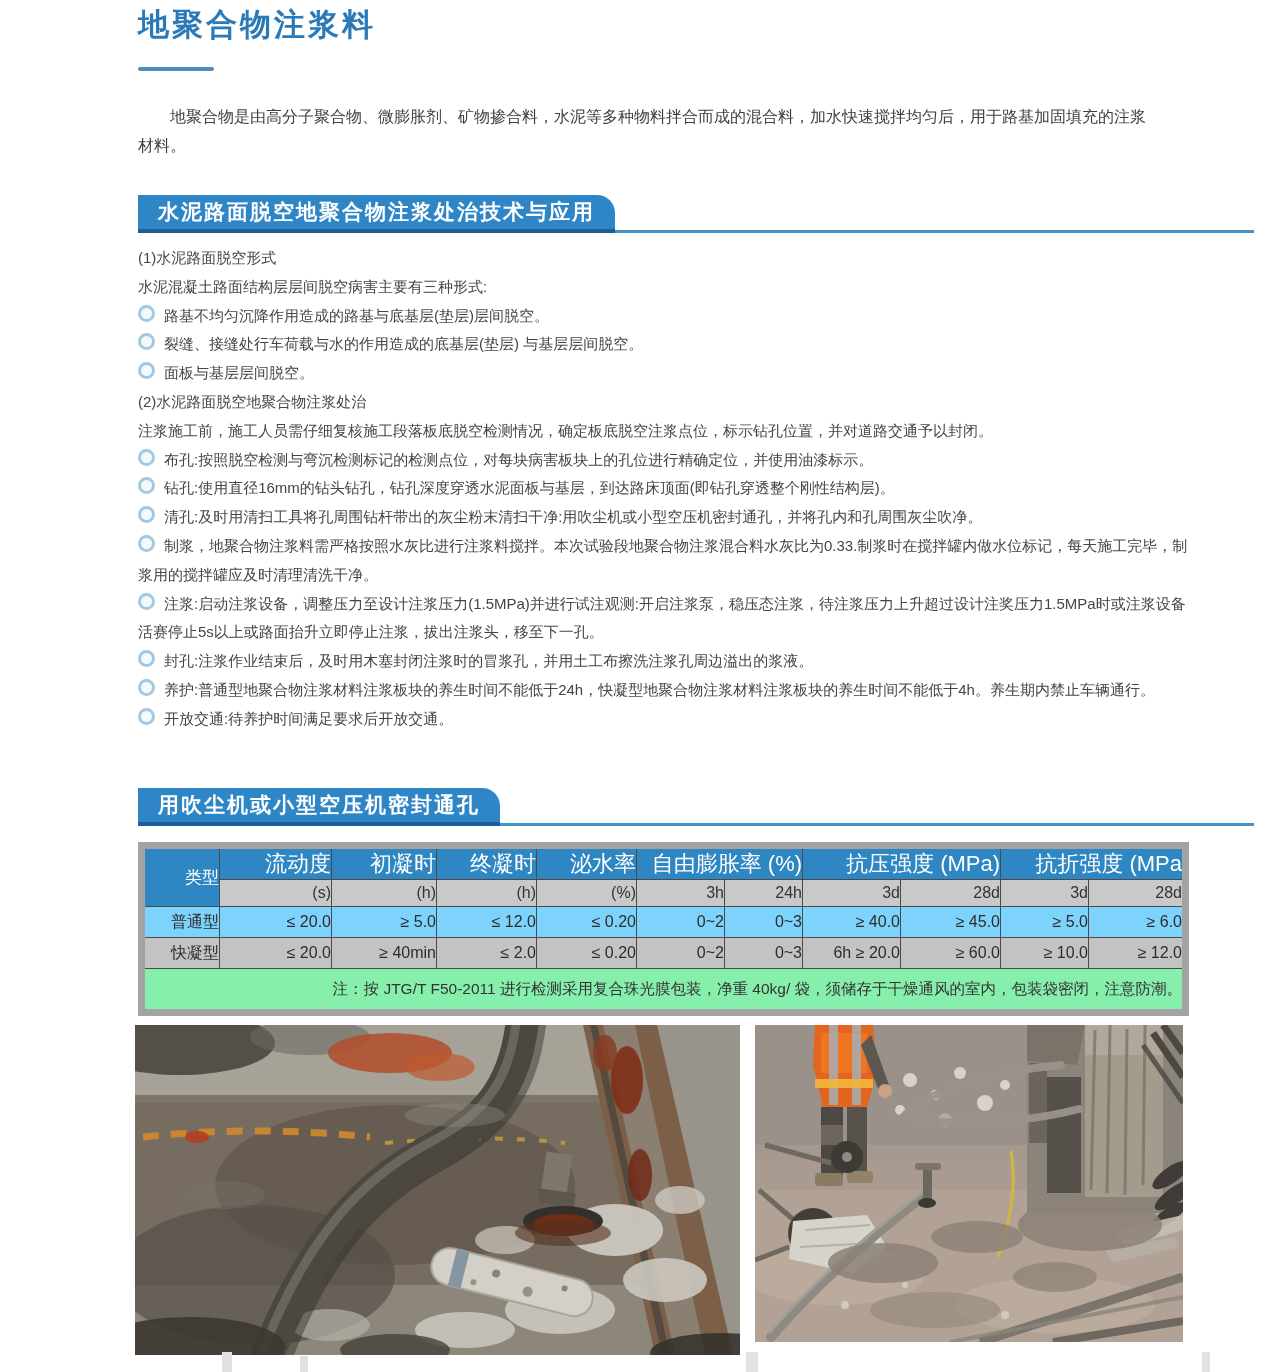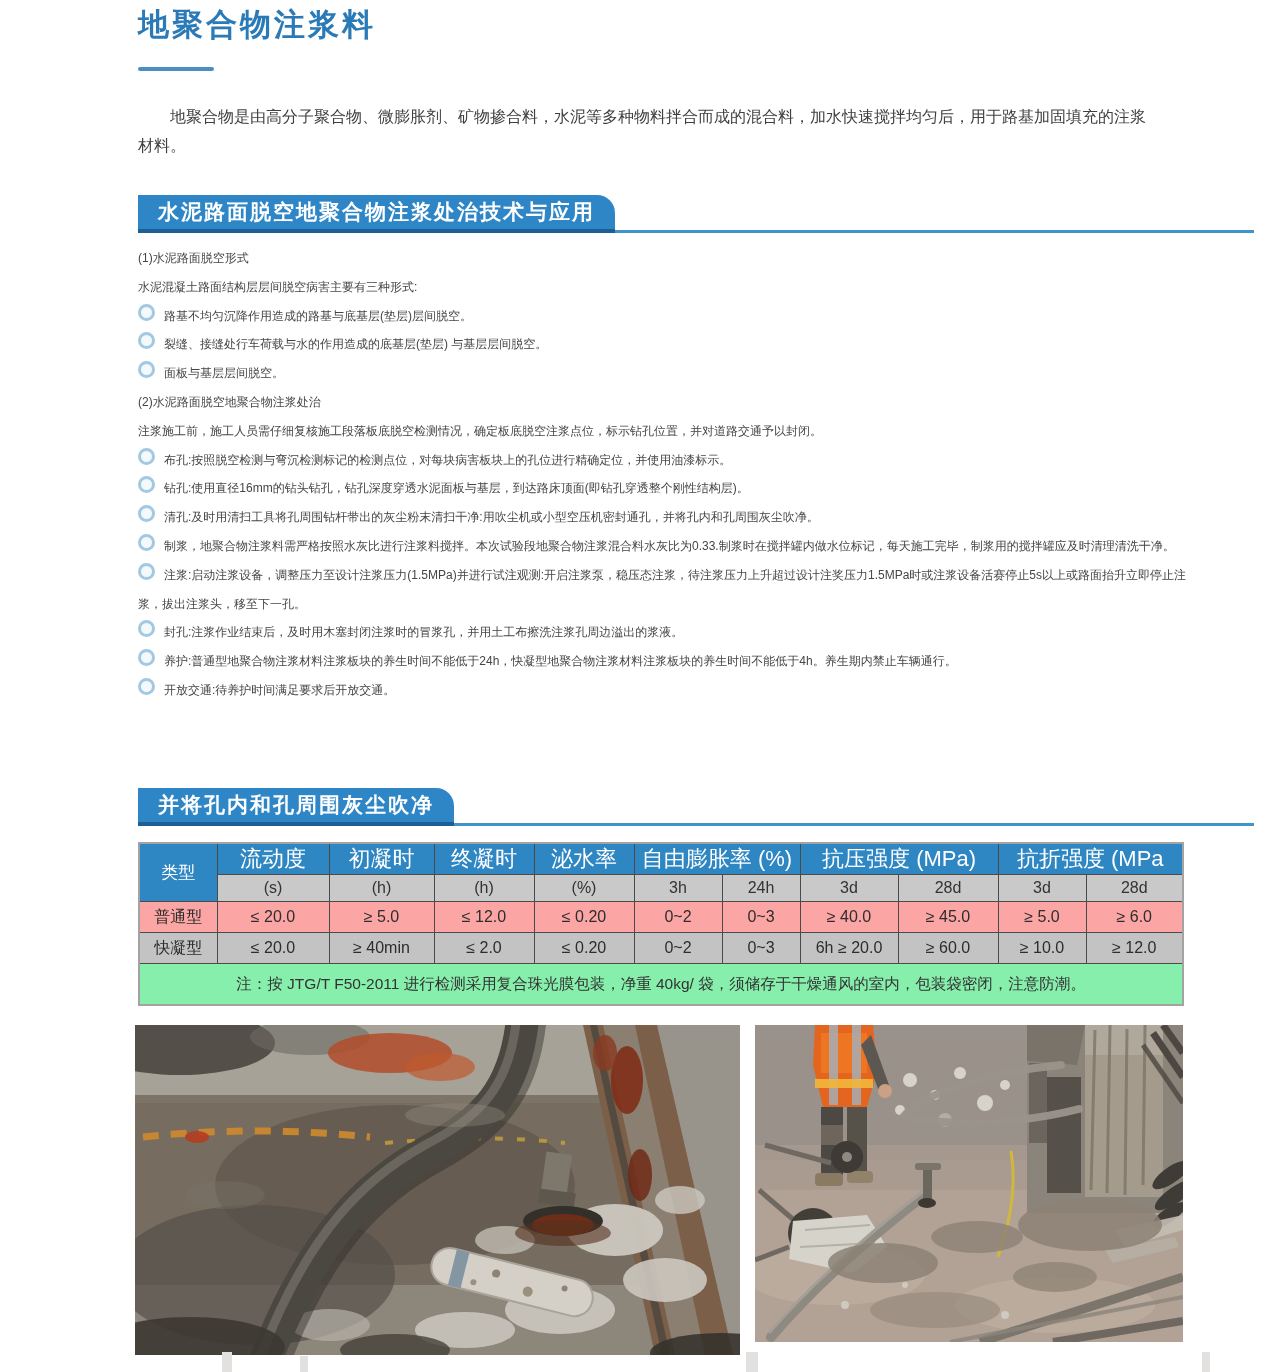--- a/index.html
+++ b/index.html
@@ -32,38 +32,38 @@
   .banner1{top:195px;}
   .banner2{top:788px;}
   .banner-rule{
     position:absolute; left:138px; width:1116px; height:3px;
     background:var(--banner-blue,#2e86c6); opacity:.9; z-index:1;
   }
   .rule1{top:230px;}
   .rule2{top:823px;}
   .body-text{
     position:absolute; left:138px; top:244px; width:1052px;
-    font-size:12px; line-height:28.8px; color:var(--body-text,#454545);
+    font-size:15px; line-height:28.8px; color:var(--body-text,#454545);
   }
   .body-text p{margin:0;}
   .bullet{
     display:inline-block; width:11px; height:11px; border-radius:50%;
     border:3px solid var(--bullet-blue,#a3c8e2); background:#f4f9fc;
     margin-right:9px; vertical-align:-1px;
   }
   .spec-table{
     position:absolute; left:138px; top:842px; width:1044px;
-    border-collapse:collapse; table-layout:fixed; text-align:center;
-    font-size:16px; color:#2d2d2d; border:2px solid #a3a3a3;padding-left:25px;
+    border-collapse:collapse; table-layout:fixed; text-align:right;
+    font-size:16px; color:#2d2d2d; border:7px solid #a3a3a3;padding-left:25px;
   }
   .spec-table th,.spec-table td{border:1px solid #4a4a4a; padding:0; font-weight:normal; overflow:hidden; white-space:nowrap;}
   .spec-table th.h1{background:var(--table-header-blue,#2e86c3); color:#ffffff; font-size:22px; height:30px;}
   .spec-table th.type-h{font-size:17px;}
   .spec-table th.h2{background:var(--subheader-gray,#c9c9c9); color:#333333; height:26px;}
-  .spec-table tbody td{height:30px; background:#fca5a5;}
+  .spec-table tbody td{height:30px; background:#7dd3fc;}
   .spec-table tbody tr.alt td{background:var(--row-alt-gray,#c3c3c3);}
   .spec-table td.note{height:40px; background:#86efac; font-size:15.5px; color:#333333; white-space:normal;}
   .photo{position:absolute; margin:0; overflow:hidden; background:#9a948a;}
   .photo-left{left:135px; top:1025px; width:605px; height:330px;}
   .photo-right{left:755px; top:1025px; width:428px; height:317px;}
   .photo svg{display:block;}
   .artifact{position:absolute; background:#e2e1df;}
   .a1{left:222px; top:1352px; width:10px; height:20px;}
   .a2{left:300px; top:1356px; width:8px; height:16px;}
   .a3{left:746px; top:1352px; width:12px; height:20px;}
@@ -96,21 +96,21 @@
       <p><span class="bullet"></span>清孔:及时用清扫工具将孔周围钻杆带出的灰尘粉末清扫干净:用吹尘机或小型空压机密封通孔，并将孔内和孔周围灰尘吹净。</p>
       <p><span class="bullet"></span>制浆，地聚合物注浆料需严格按照水灰比进行注浆料搅拌。本次试验段地聚合物注浆混合料水灰比为0.33.制浆时在搅拌罐内做水位标记，每天施工完毕，制浆用的搅拌罐应及时清理清洗干净。</p>
       <p><span class="bullet"></span>注浆:启动注浆设备，调整压力至设计注浆压力(1.5MPa)并进行试注观测:开启注浆泵，稳压态注浆，待注浆压力上升超过设计注奖压力1.5MPa时或注浆设备活赛停止5s以上或路面抬升立即停止注浆，拔出注浆头，移至下一孔。</p>
       <p><span class="bullet"></span>封孔:注浆作业结束后，及时用木塞封闭注浆时的冒浆孔，并用土工布擦洗注浆孔周边溢出的浆液。</p>
       <p><span class="bullet"></span>养护:普通型地聚合物注浆材料注浆板块的养生时间不能低于24h，快凝型地聚合物注浆材料注浆板块的养生时间不能低于4h。养生期内禁止车辆通行。</p>
       <p><span class="bullet"></span>开放交通:待养护时间满足要求后开放交通。</p>
     </div>
 
   <div class="banner-rule rule2"></div>
   <div class="banner banner2">
-    <span>并将孔内和孔周围灰尘吹净</span>
+    <span>用吹尘机或小型空压机密封通孔</span>
   </div>
 
   <table class="spec-table">
     <colgroup id="cols">
         <col style="width: 78px;">
         <col style="width: 112px;">
         <col style="width: 105px;">
         <col style="width: 100px;">
         <col style="width: 100px;">
         <col style="width: 88px;">

